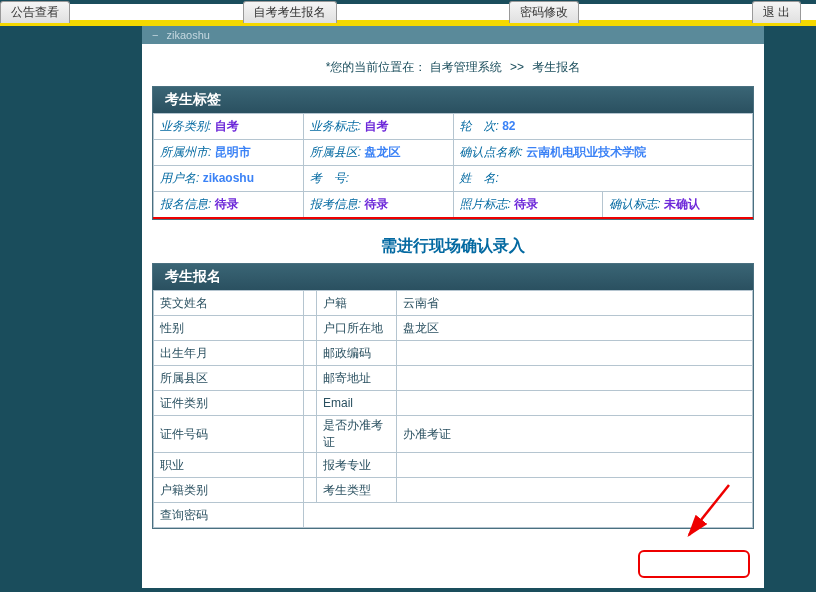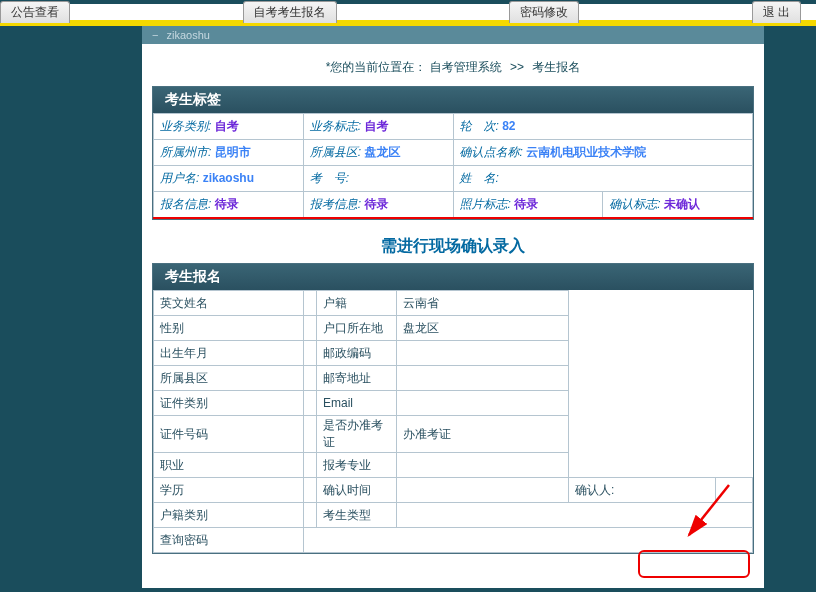--- a/index.html
+++ b/index.html
@@ -144,28 +144,20 @@
             <td>是否办准考证</td>
             <td>办准考证</td>
           </tr>
           <tr>
             <td>职业</td>
             <td></td>
             <td>报考专业</td>
             <td></td>
           </tr>
           <tr>
-            <td>学历</td>
-            <td></td>
-            <td>确认时间</td>
-            <td></td>
-            <td>确认人:</td>
-            <td></td>
-          </tr>
-          <tr>
             <td>户籍类别</td>
             <td></td>
             <td>考生类型</td>
             <td colspan="3"></td>
           </tr>
           <tr>
             <td>查询密码</td>
             <td colspan="5"></td>
           </tr>
 

